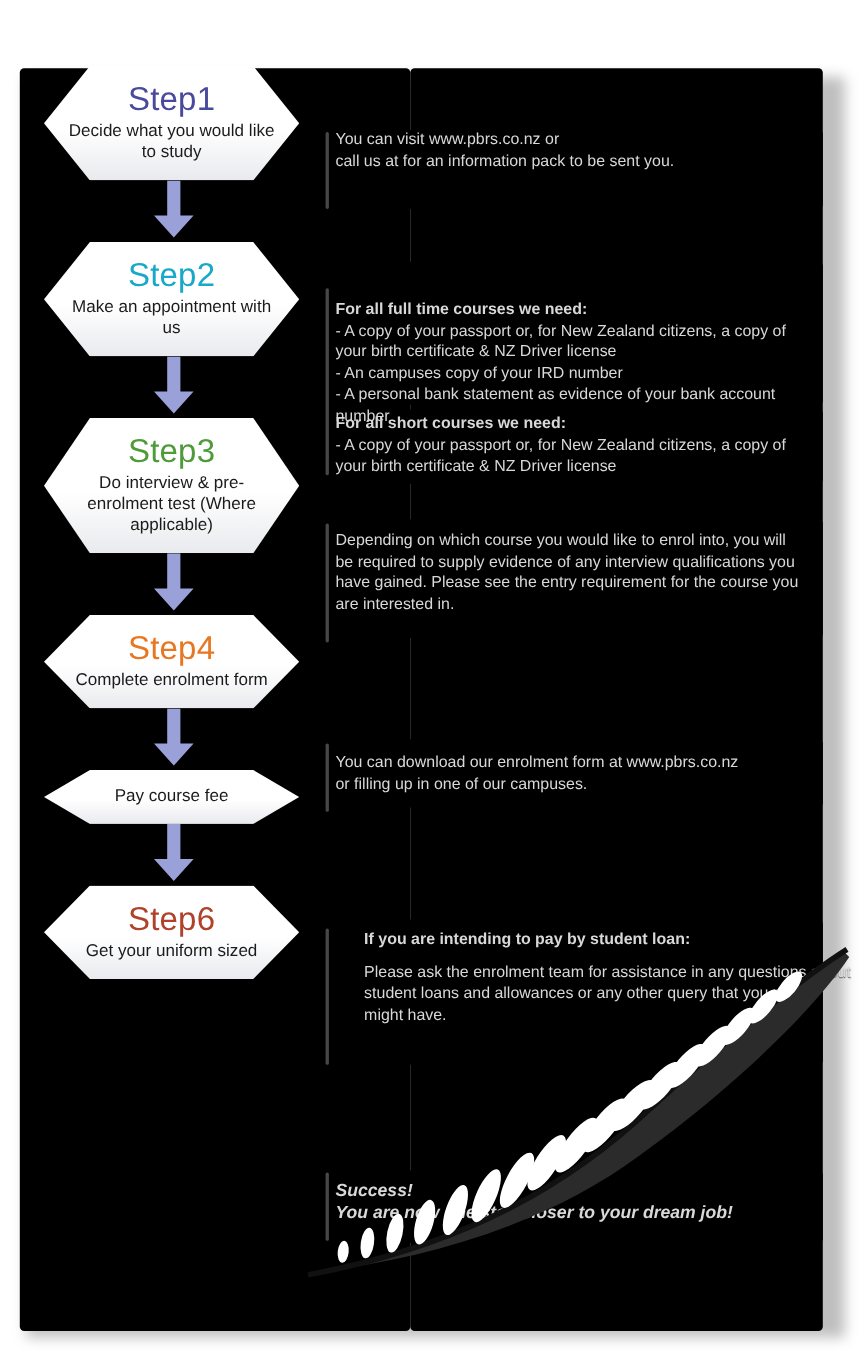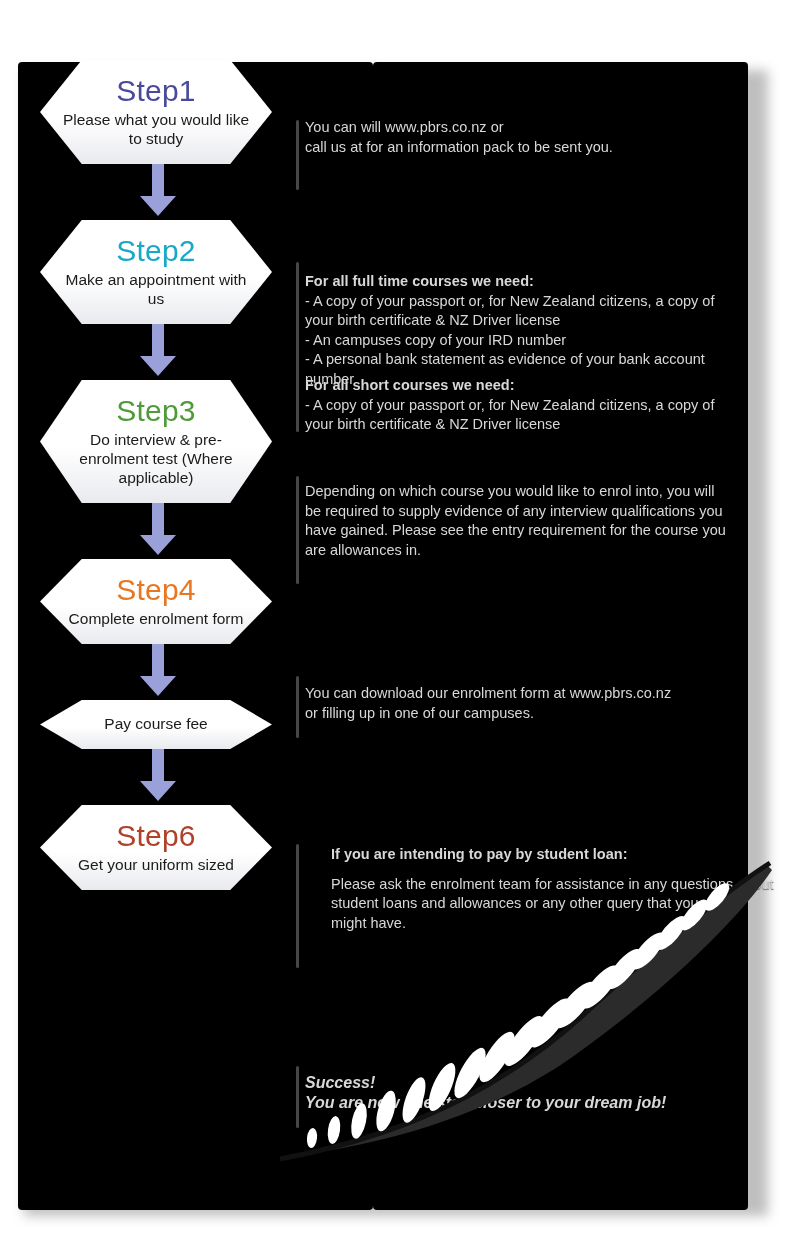--- a/index.html
+++ b/index.html
@@ -150,21 +150,21 @@
   <div class="connector" style="left:296px;top:676px;height:62px;"></div>
   <div class="connector" style="left:296px;top:844px;height:124px;"></div>
   <div class="connector" style="left:296px;top:1066px;height:62px;"></div>
 
   <div class="chain">
 
     <div class="step-wrap">
       <div class="hexshadow"></div>
       <div class="hexbox" style="position:relative;z-index:1;">
         <div class="step-title" style="color:#4a4a9c;">Step1</div>
-        <div class="step-desc">Please what you would like to study</div>
+        <div class="step-desc">Decide what you would like to study</div>
       </div>
     </div>
     <div class="arrow">
       <svg width="40" height="54" viewBox="0 0 40 54" aria-hidden="true">
         <path d="M14 0 H26 V32 H38 L20 52 L2 32 H14 Z" fill="#9aa0d8"></path>
       </svg>
     </div>
 
     <div class="step-wrap">
       <div class="hexshadow"></div>
@@ -220,21 +220,21 @@
     <div class="step-wrap">
       <div class="hexshadow"></div>
       <div class="hexbox" style="position:relative;z-index:1;">
         <div class="step-title" style="color:#b0412a;">Step6</div>
         <div class="step-desc">Get your uniform sized</div>
       </div>
     </div>
   </div>
 
   <div class="note note-faint" style="left:305px;top:118px;">
-    <div>You can will www.pbrs.co.nz or</div>
+    <div>You can visit www.pbrs.co.nz or</div>
     <div>call us at                    for an information pack to be sent you.</div>
   </div>
 
   <div class="note" style="left:305px;top:240px;margin-top:32px;">
     <div class="bold note-faint">For all full time courses we need:</div>
     <div class="note-faint">- A copy of your passport or, for New Zealand citizens,  a copy of</div>
     <div class="note-faint">   your birth certificate &amp; NZ Driver license</div>
     <div class="note-faint">- An campuses copy of your IRD number</div>
     <div class="note-faint">- A personal bank statement as evidence of your bank account</div>
     <div class="note-faint">   number</div>
@@ -243,21 +243,21 @@
   <div class="note" style="left:305px;top:376px;">
     <div class="bold note-faint">For all short courses we need:</div>
     <div class="note-faint">- A copy of your passport or, for New Zealand citizens, a copy of</div>
     <div class="note-faint">   your birth certificate &amp; NZ Driver license</div>
   </div>
 
   <div class="note note-faint" style="left:305px;top:482px;">
     <div>Depending on which course you would like to enrol into, you will</div>
     <div>be required to supply evidence of any interview qualifications you</div>
     <div>have gained. Please see the entry requirement for the course you</div>
-    <div>are allowances in.</div>
+    <div>are interested in.</div>
   </div>
 
   <div class="note note-faint" style="left:305px;top:684px;">
     <div>You can download our enrolment form at www.pbrs.co.nz</div>
     <div>or filling up in one of our campuses.</div>
   </div>
 
   <div class="note" style="left:305px;top:845px;margin-left:26px;">
     <div class="bold note-faint">If you are intending to pay by student loan:</div>
     <div style="height:10px;"></div>

